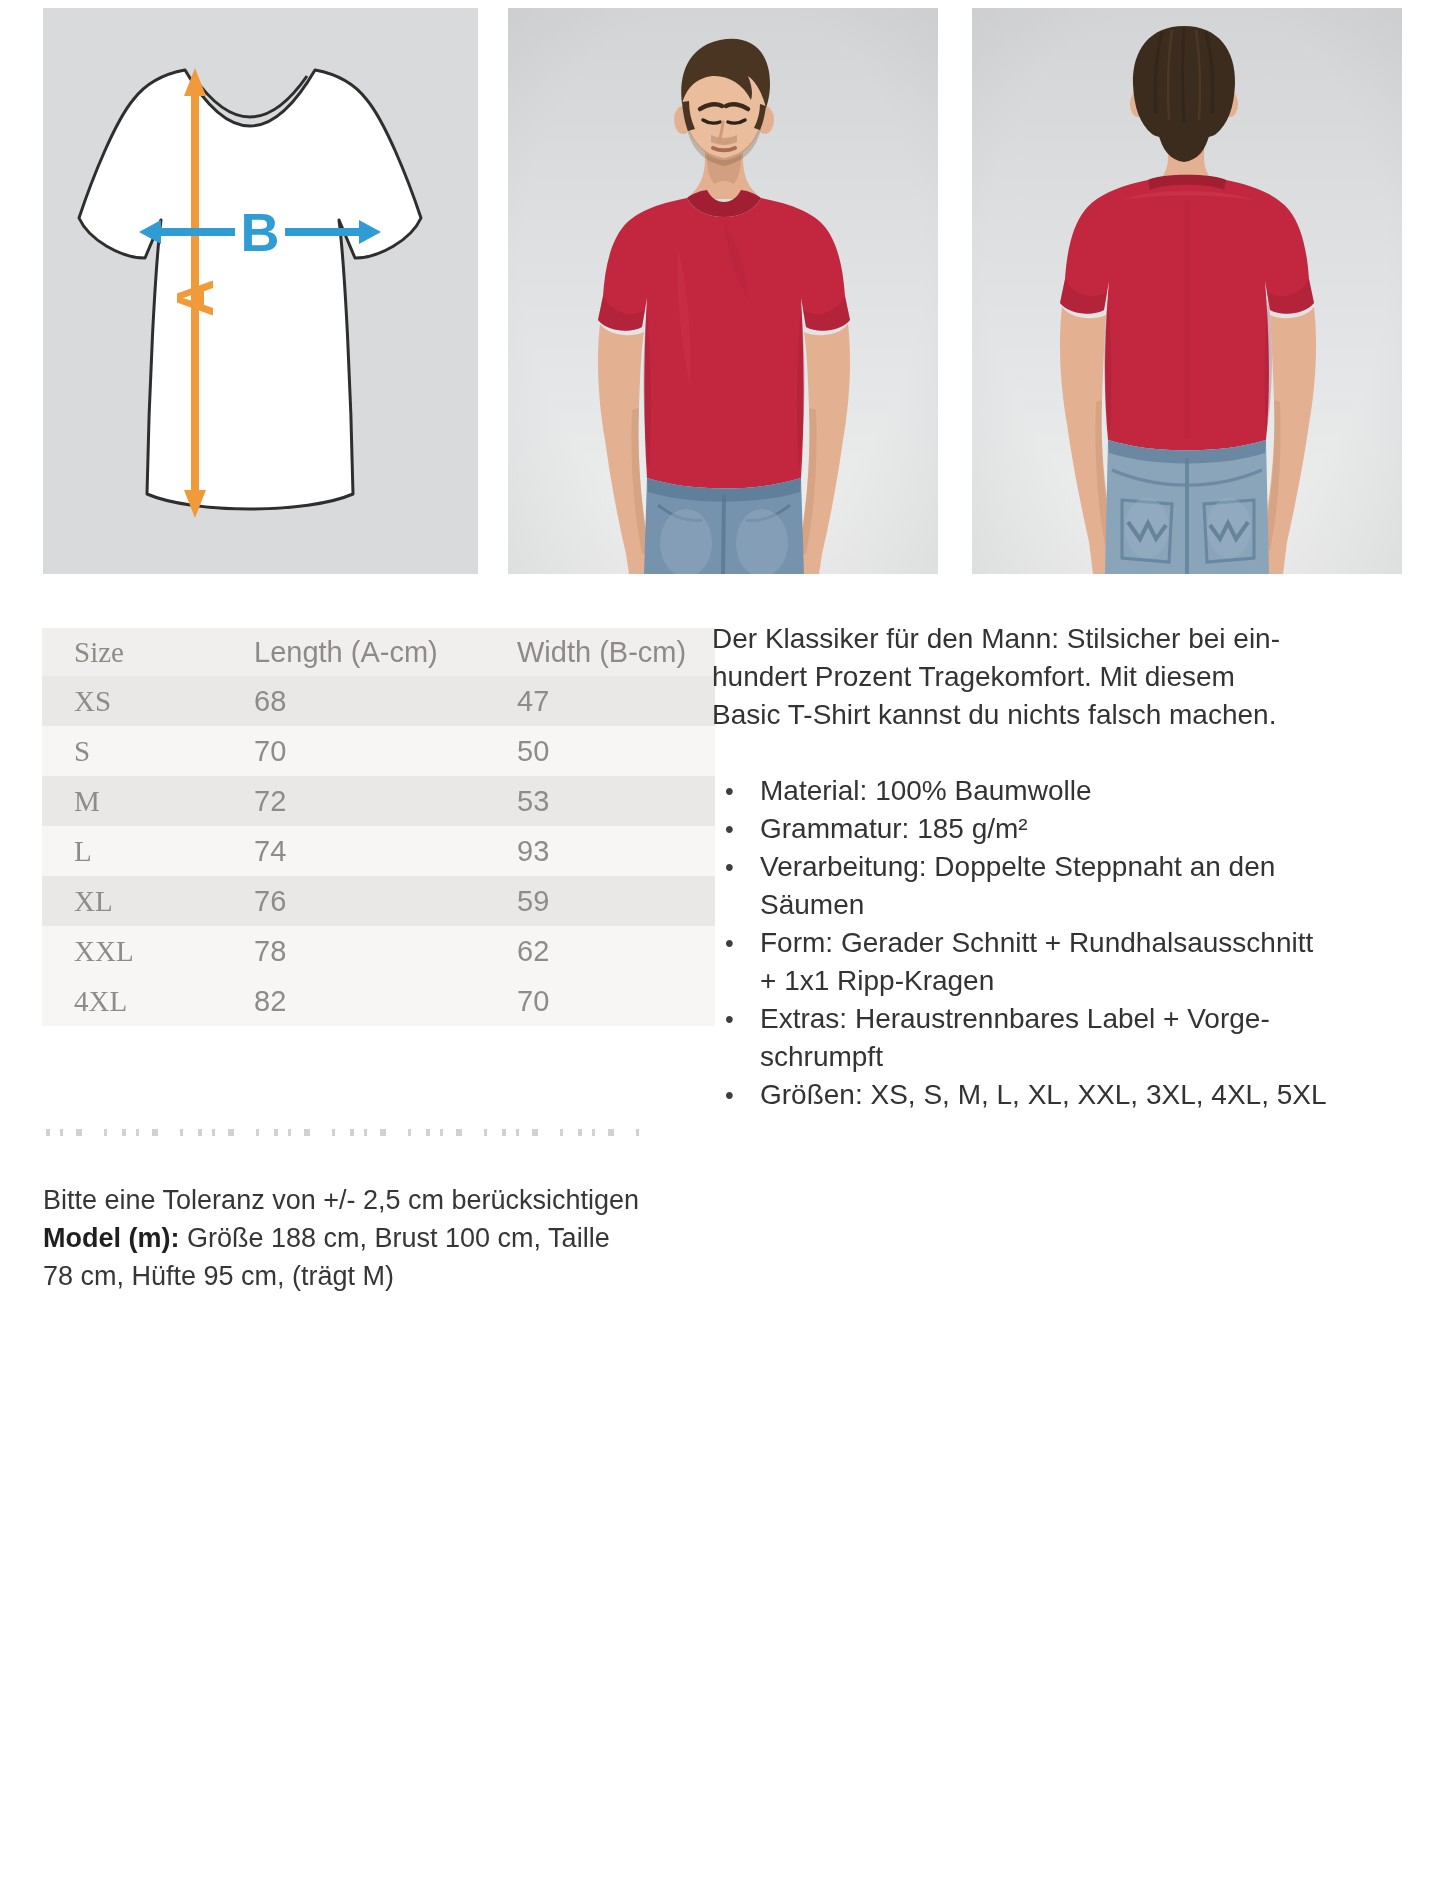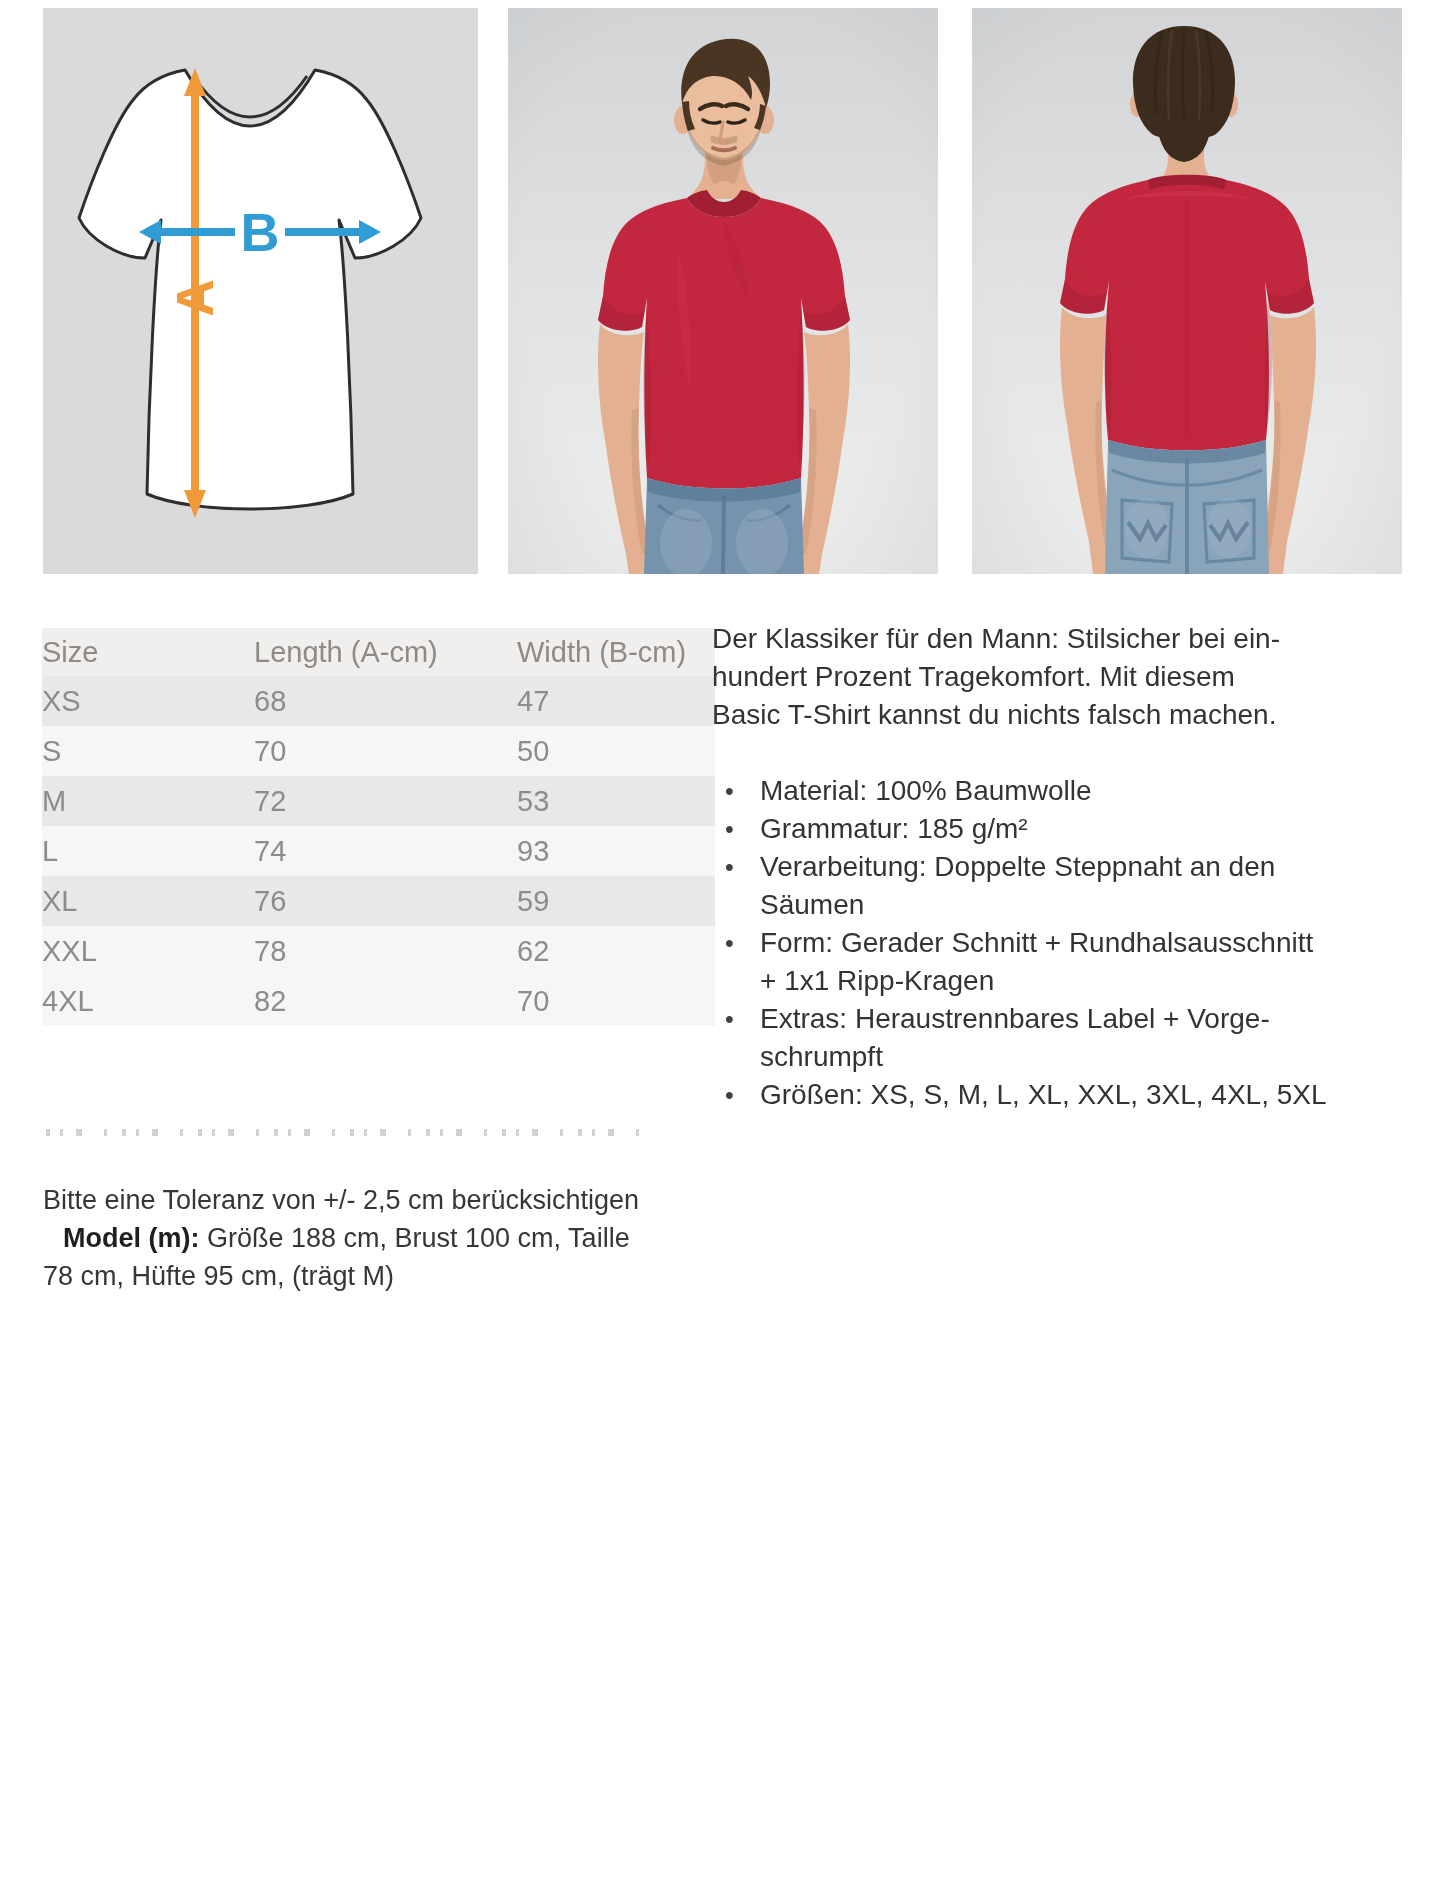--- a/index.html
+++ b/index.html
@@ -14,21 +14,21 @@
   #back-block{left:972px;top:8px;width:430px;height:566px;}
   .block svg{display:block;width:100%;height:100%;}
 
   
   #size-table{position:absolute;left:42px;top:628px;width:673px;}
   .thead{height:48px;background:#f1efed;display:flex;align-items:center;
          font-size:29px;color:#8e8a87;}
   .trow{height:50px;display:flex;align-items:center;font-size:29px;color:#8c8c8c;}
   .trow.odd{background:#e9e8e6;justify-content:space-between;}
   .trow.even{background:#f7f6f4;}
-  .tc1{width:212px;box-sizing:border-box;}
+  .tc1{width:212px;padding-left:32px;box-sizing:border-box;font-family:Liberation Serif, serif;}
   .tc2{width:263px;}
   .tc3{flex:1;}
 
   
   #cropped-row{position:absolute;left:46px;top:1129px;width:594px;height:7px;
     opacity:.45;overflow:hidden;
     background:repeating-linear-gradient(90deg,
       #9a9a9a 0 4px, transparent 4px 14px,
       #9a9a9a 14px 17px, transparent 17px 30px,
       #9a9a9a 30px 36px, transparent 36px 58px,
@@ -41,21 +41,21 @@
   .preline{white-space:pre;}
   #spec-list{list-style:none;margin:38px 0 0 0;padding:0;}
   #spec-list li{display:flex;}
   .bdot{width:48px;padding-left:13px;box-sizing:border-box;color:#3f3f3f;
         font-size:25px;line-height:38px;}
   .btext{white-space:pre;}
 
   
   #bottom-notes{position:absolute;left:43px;top:1181px;width:660px;
     font-size:27px;line-height:38px;color:#363636;}
-  #model-label{font-weight:bold;color:#1f1f1f;margin-left:20px;}
+  #model-label{font-weight:bold;color:#1f1f1f;}
 </style>
 </head>
 <body>
 
 <div id="page">
 
   <div class="block" id="diagram-block">
     <svg viewBox="0 0 435 566" xmlns="http://www.w3.org/2000/svg">
       <rect x="0" y="0" width="435" height="566" fill="#d9dadc"></rect>
       <g>

